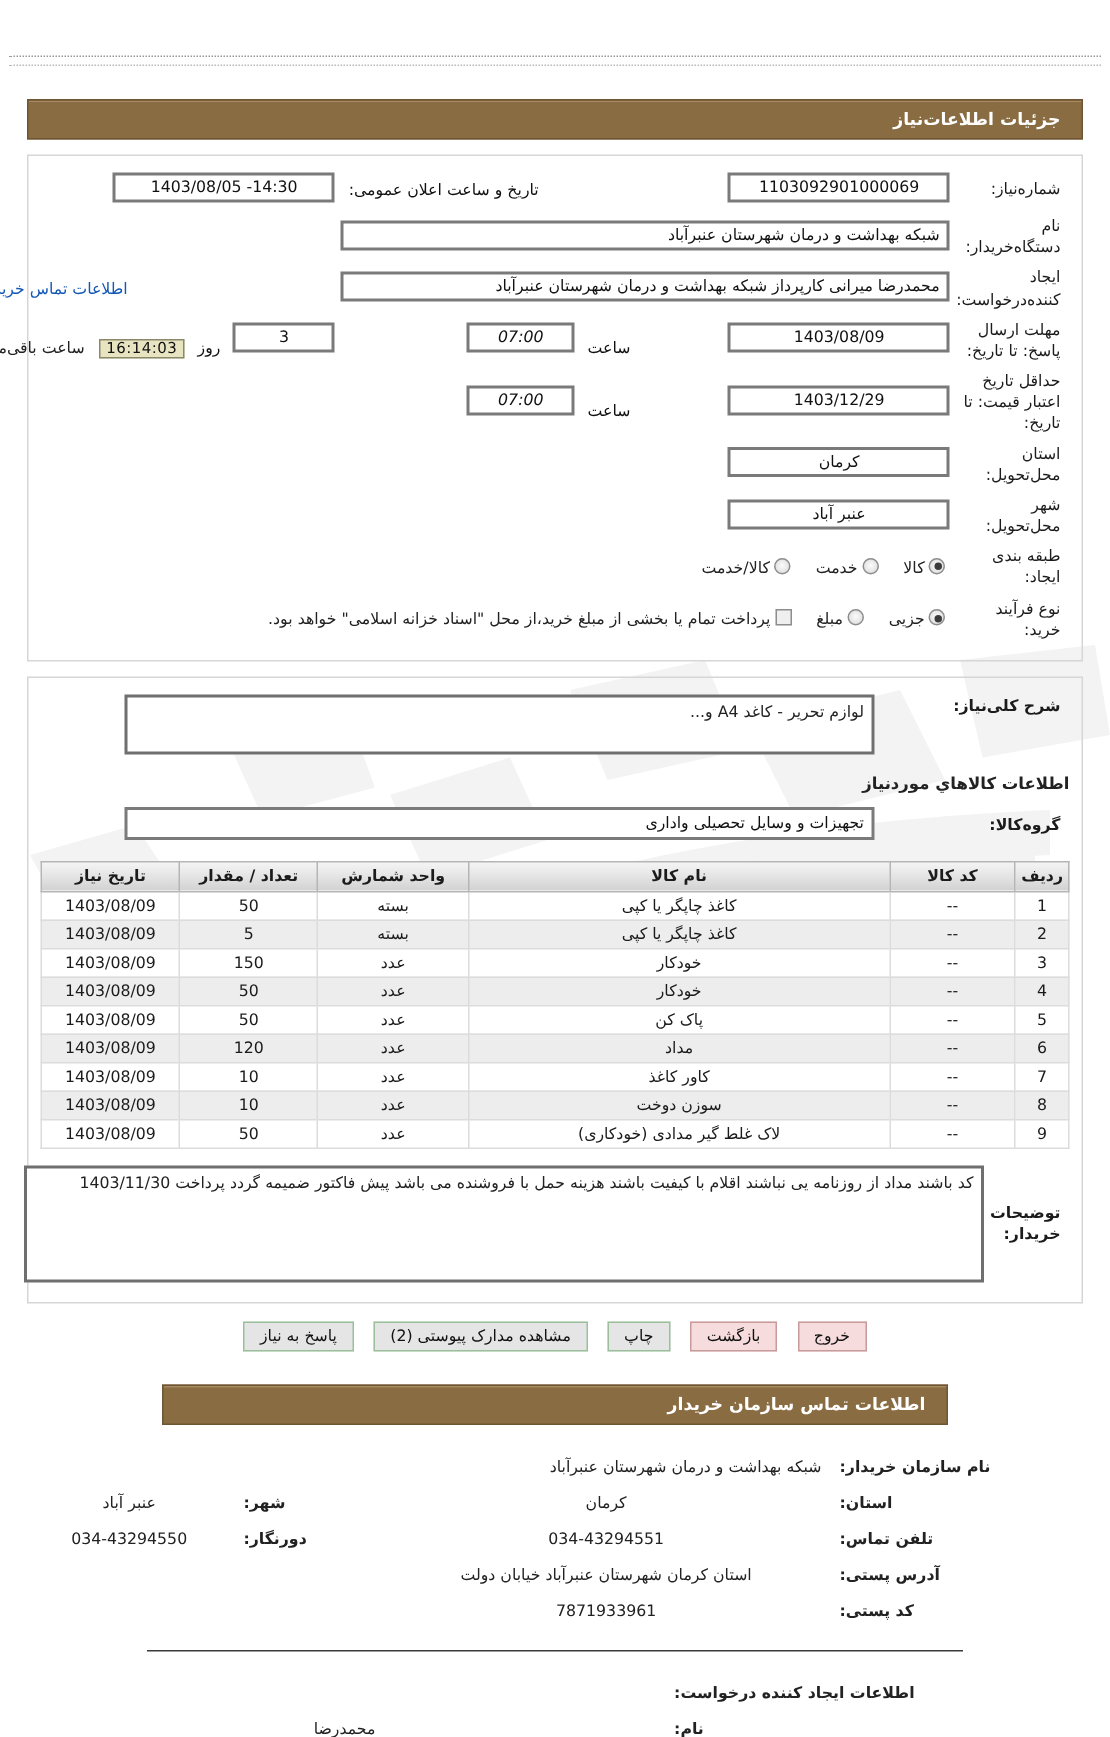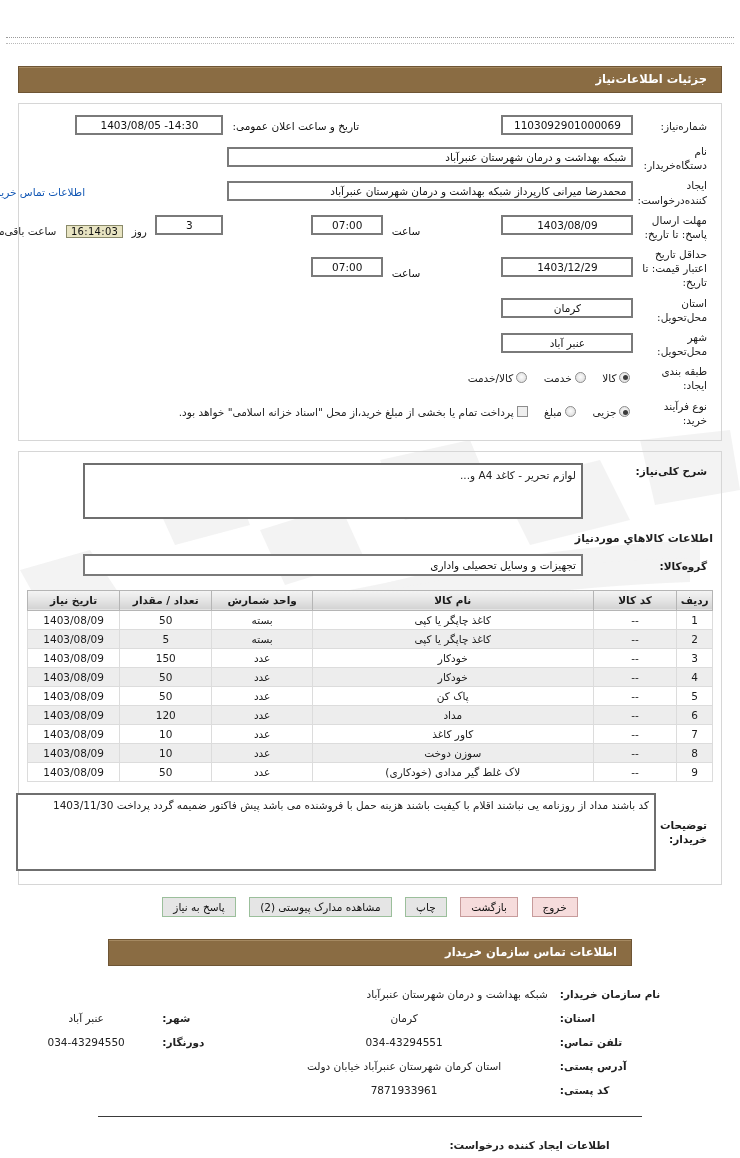--- a/index.html
+++ b/index.html
@@ -75,24 +75,24 @@
     text-align: center;
     display: inline-block;
     color: #111;
     overflow: hidden;
     white-space: nowrap;
   }
   .inp.right { text-align: right; }
   .inp.num { direction: ltr; }
 
   .w-small  { width: 68px; }
-  .w-time   { width: 72px; }
+  .w-time   { width: 72px; font-style: italic; }
   .w-date   { width: 148px; }
   .w-long   { width: 406px; }
-  .w-xlong  { width: 132px; }
+  .w-xlong  { width: 148px; }
 
   .inline-lbl { font-size: 10.5px; padding: 0 5px; color: #111; }
   .link { color: #1358b5; font-size: 10.5px; text-decoration: none; }
 
   .timer {
     display: inline-block;
     background: #e8e4c2;
     border: 1px solid #8a8a6a;
     font-size: 10px;
     padding: 0 4px;
@@ -117,21 +117,21 @@
     border: 1px solid #8d8d8d; background: #efefef;
     vertical-align: -1px; margin: 0 3px;
   }
   .opt { font-size: 10.5px; margin-left: 10px; white-space: nowrap; }
 
   .note-text { font-size: 10.5px; }
 
   .textarea {
     border: 2px solid #6f6f6f;
     background: #fff;
-    height: 56px;
+    height: 40px;
     font-size: 10.5px;
     padding: 3px 5px;
     text-align: right;
     line-height: 1.4;
     overflow: hidden;
   }
   .textarea.tall { height: 78px; }
 
   .sect-title { font-weight: bold; font-size: 11px; margin: 10px 0 6px 0; text-align: right; }
 

